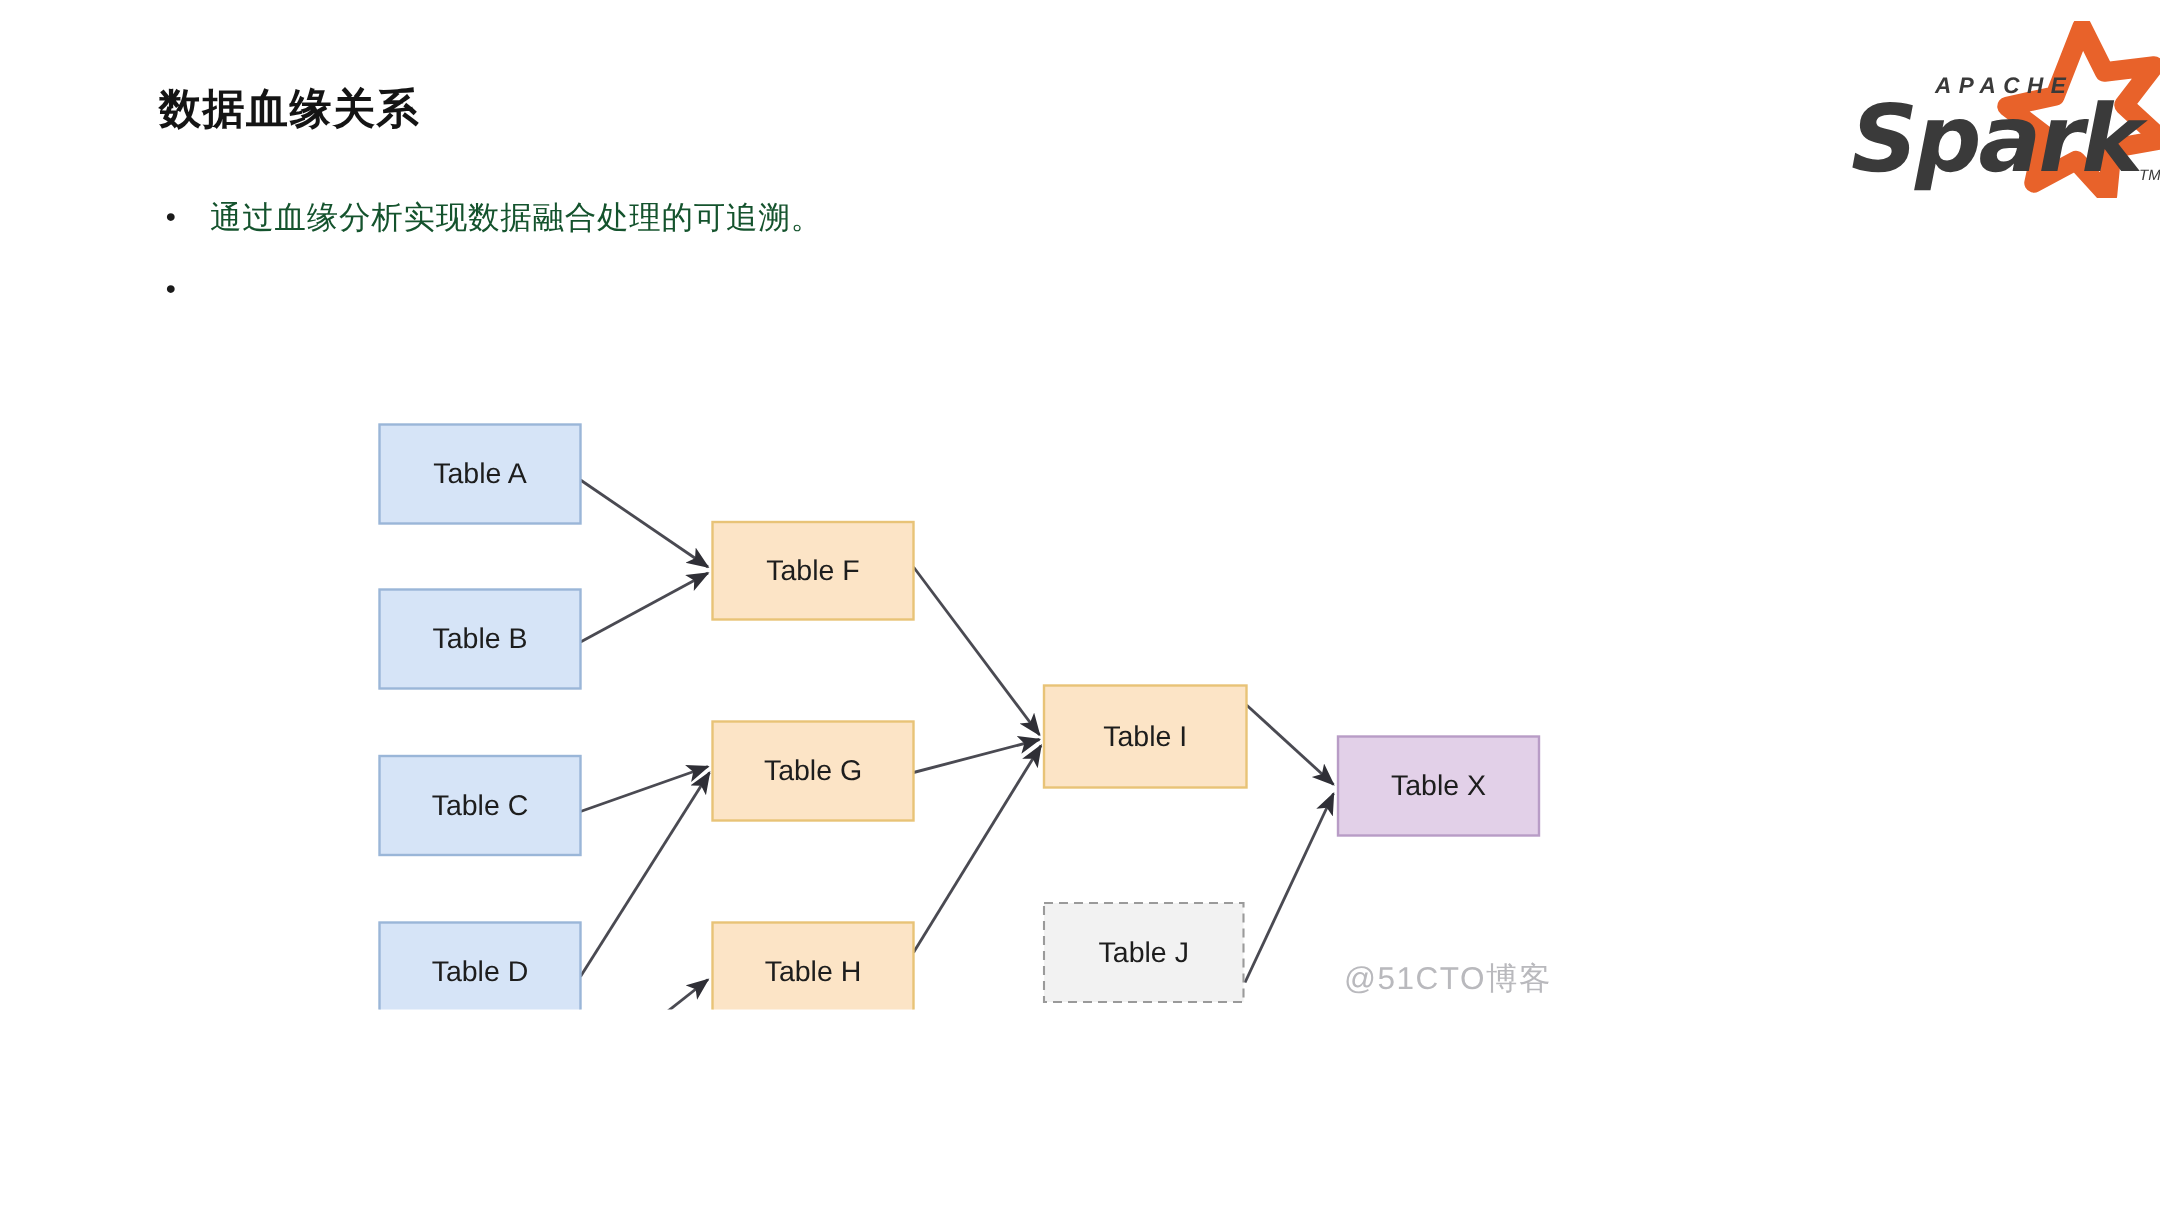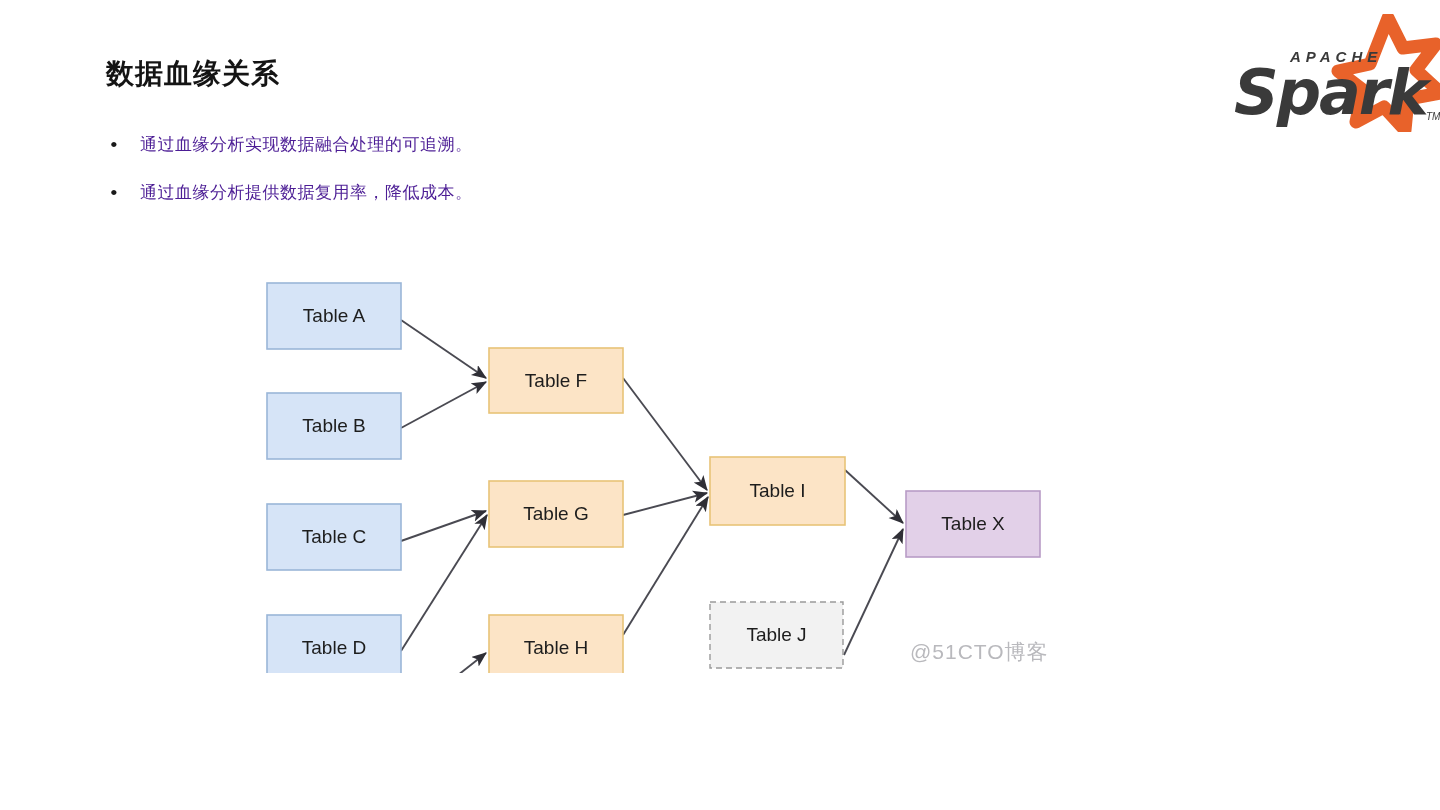--- a/index.html
+++ b/index.html
@@ -47,41 +47,41 @@
     width: 34px;
     flex: 0 0 34px;
     font-size: 22px;
     line-height: 34px;
     color: #1a1a1a;
     text-align: left;
     padding-left: 4px;
     box-sizing: border-box;
   }
   .bullet-text {
-    font-size: 17px;
+    font-size: 21px;
     line-height: 34px;
-    color: #4c1d95;
+    color: #14532d;
     letter-spacing: 0.5px;
     white-space: nowrap;
   }
 
   
   #spark-logo {
     position: absolute;
     left: 1228px;
     top: 14px;
     width: 222px;
     height: 118px;
     font-style: italic;
   }
 
   
   #lineage-figure {
     position: absolute;
-    left: 250px;
+    left: 236px;
     top: 265px;
     width: 810px;
     height: 408px;
     overflow: hidden;
   }
   #lineage-svg {
     display: block;
     width: 810px;
     height: 470px;
   }
@@ -104,21 +104,20 @@
 
 <div id="slide-title">数据血缘关系</div>
 
 <div id="bullet-list">
   <div class="bullet-row">
     <span class="bullet-mark">•</span>
     <span class="bullet-text">通过血缘分析实现数据融合处理的可追溯。</span>
   </div>
   <div class="bullet-row">
     <span class="bullet-mark">•</span>
-    <span class="bullet-text">通过血缘分析提供数据复用率，降低成本。</span>
   </div>
 </div>
 
 <div id="spark-logo">
   <svg viewBox="0 0 222 118" width="222" height="118" xmlns="http://www.w3.org/2000/svg">
 
     <g>
       <path id="star-path" d="M160 4 L175 34 L208 30 L188 56 L213 79 L180 85 L177 116 L156 93 L128 108 L135 76 L110 57 L142 50 Z" fill="none" stroke="#e8622a" stroke-width="13" stroke-linejoin="round"></path>
     </g>
 

